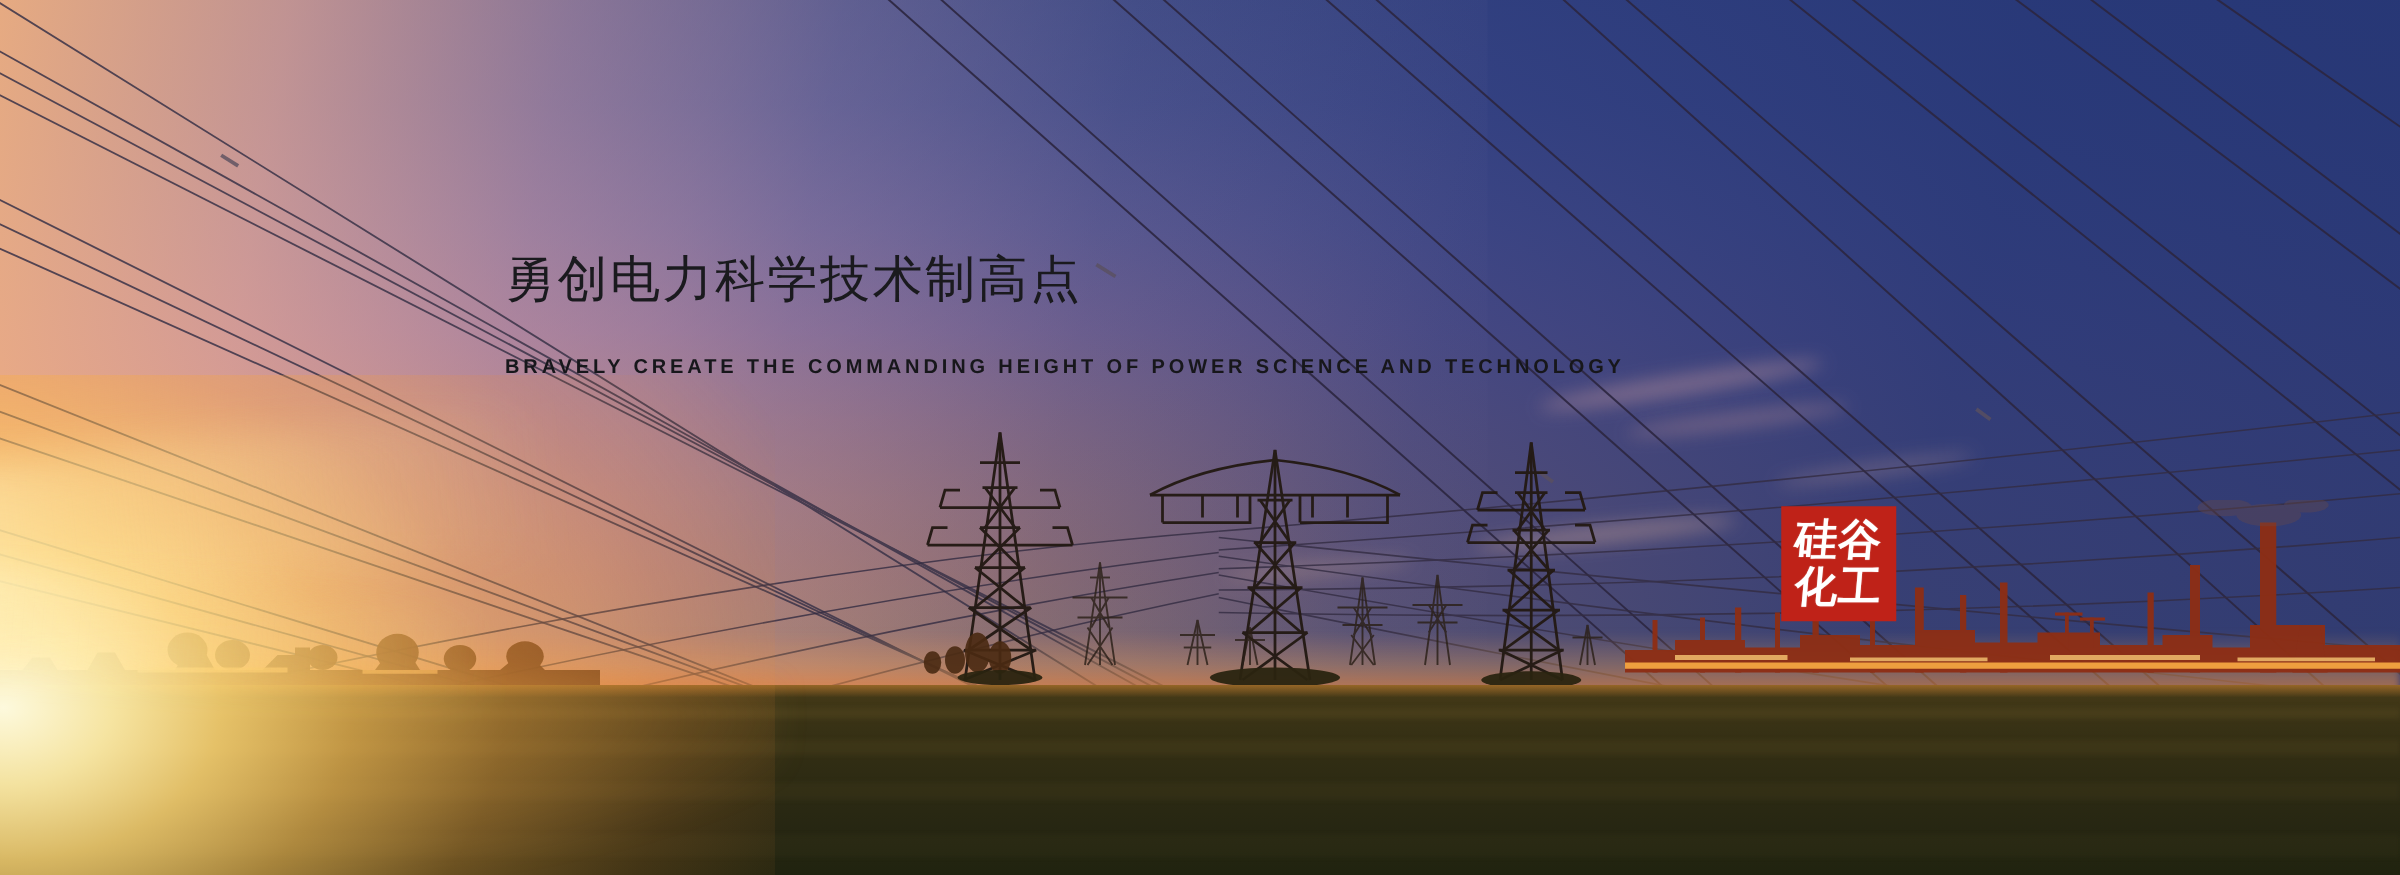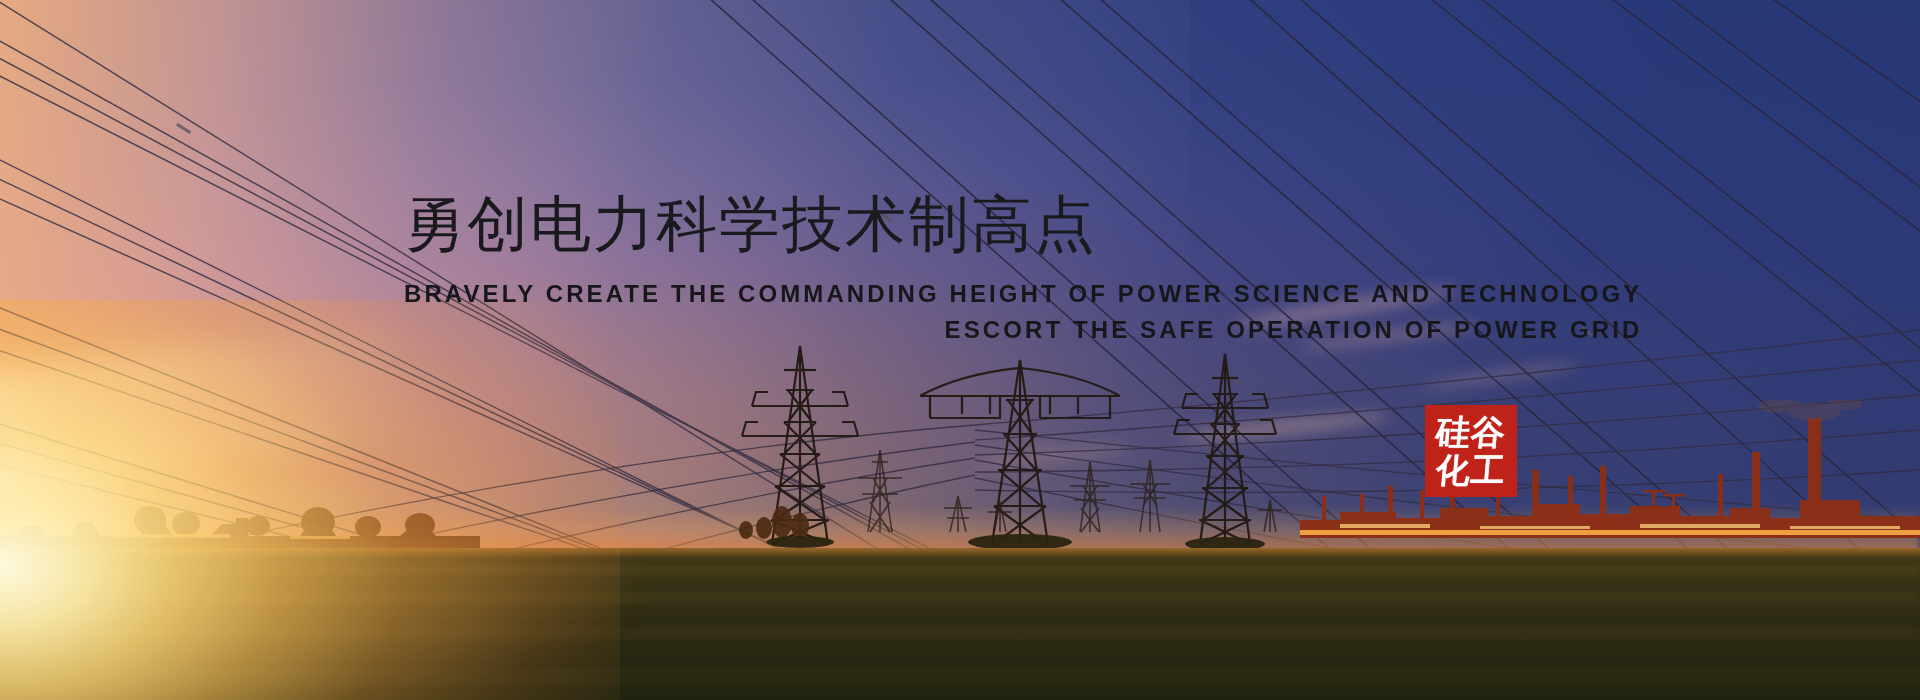--- a/index.html
+++ b/index.html
@@ -135,38 +135,37 @@
 
   
   .pylons{ position:absolute; left:0; right:0; top:330px; height:230px; }
 
   
   .copy{
     position:absolute; left:404px; top:188px;
     color:#16161a;
   }
   .headline{
-    font-size:61px;
+    font-size:40px;
     line-height:72px;
     letter-spacing:2px;
     font-weight:400;
     color:#1a1a1e;
     white-space:nowrap;
     font-family:"DejaVu Sans","Liberation Sans",sans-serif;
   }
   .sub-en{
     margin-top:16px;
-    font-size:24px;
+    font-size:16px;
     line-height:36px;
     letter-spacing:3.1px;
     font-weight:700;
     color:#17171b;
     white-space:nowrap;
     font-family:"Liberation Sans","DejaVu Sans",sans-serif;
-    text-align:right;
   }
   .sub-en.second{ margin-top:0; }
 
   
   .seal{
     position:absolute; left:1425px; top:405px;
     width:92px; height:92px;
     background:#bf2218;
     box-shadow:0 0 0 0 rgba(0,0,0,0);
   }
@@ -440,21 +439,20 @@
   <div class="field-stripe" style="top:668px; height:18px; background:rgba(100,86,40,0.09);"></div>
   <div class="ground-glow"></div>
 
   <div class="sun-glow"></div>
   <div class="sun-ray"></div>
   <div class="sun-ray2"></div>
 
   <div class="copy">
     <div class="headline">勇创电力科学技术制高点</div>
     <div class="sub-en">BRAVELY CREATE THE COMMANDING HEIGHT OF POWER SCIENCE AND TECHNOLOGY</div>
-    <div class="sub-en second">ESCORT THE SAFE OPERATION OF POWER GRID</div>
   </div>
 
   <div class="seal">
     <div class="seal-glyphs">
       <div class="seal-row">硅谷</div>
       <div class="seal-row">化工</div>
     </div>
   </div>
 
 </div>

